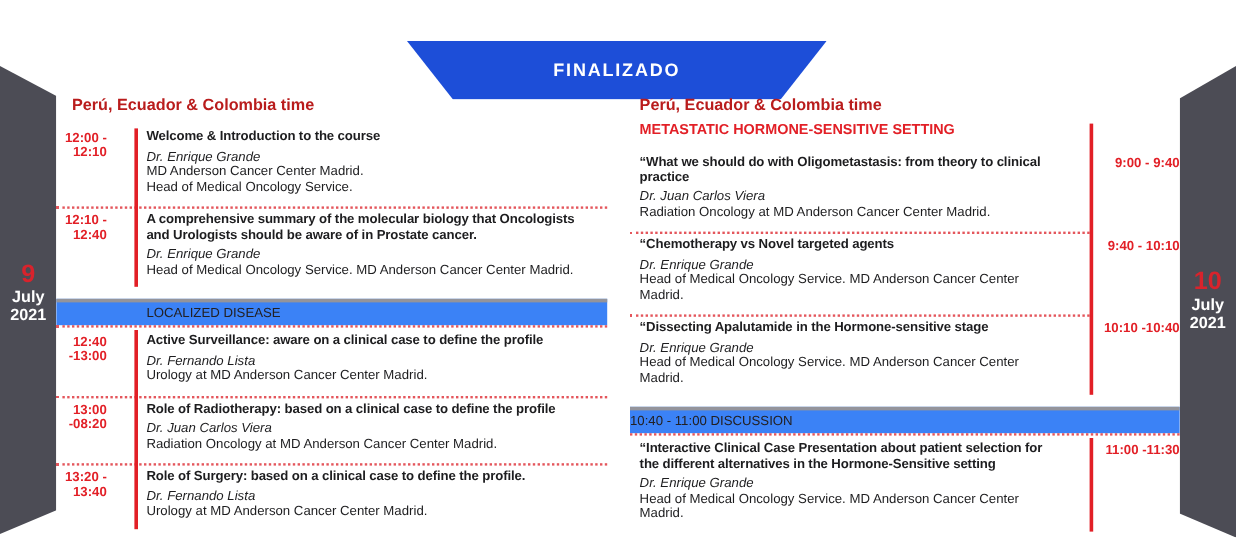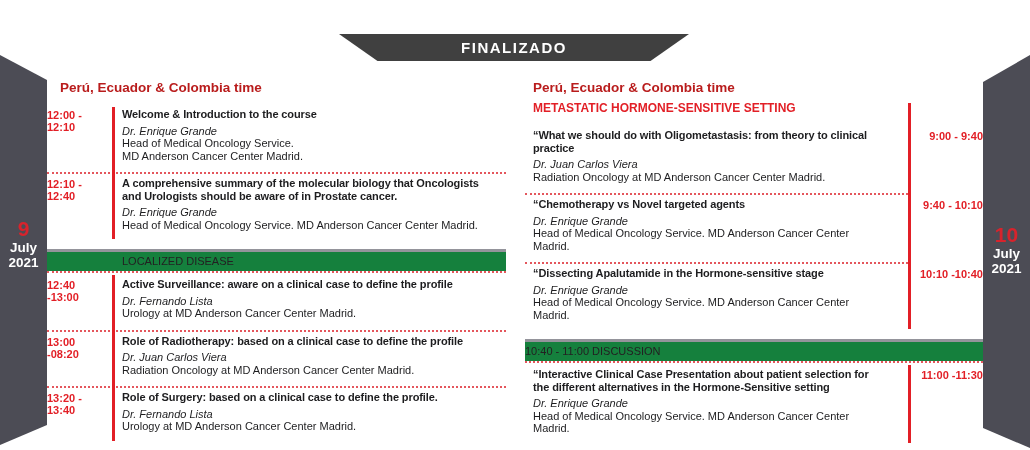--- a/index.html
+++ b/index.html
@@ -2,21 +2,21 @@
 <html><head>
 <meta charset="utf-8">
 <style>
   html,body{margin:0;padding:0;background:#ffffff;}
   .stage{
     position:relative;width:1030px;height:450px;background:#ffffff;overflow:hidden;
     font-family:"Liberation Sans",sans-serif;color:#1d1d1f;
   }
   
   .banner{
-    position:absolute;left:339px;top:34px;width:350px;height:27px;background:#404040;
+    position:absolute;left:339px;top:34px;width:350px;height:49px;background:#1d4ed8;
     clip-path:polygon(0 0,100% 0,89% 100%,11% 100%);
     display:flex;align-items:center;justify-content:center;
   }
   .banner span{color:#ffffff;font-weight:bold;font-size:15px;letter-spacing:1.5px;}
   
   .panel{position:absolute;top:55px;width:47px;background:#4c4c55;}
   .panel.pl{left:0;height:390px;clip-path:polygon(0 0,100% 6.4%,100% 94.9%,0 100%);}
   .panel.pr{right:0;height:393px;clip-path:polygon(0 6.9%,100% 0,100% 100%,0 94.9%);}
   .date{position:absolute;left:0;width:100%;text-align:center;font-weight:bold;
         font-size:13.5px;line-height:15px;color:#ffffff;}
@@ -32,32 +32,32 @@
   .col.r .tz{padding-left:8px;margin-bottom:5px;}
   .subhead{color:#e21f26;font-weight:bold;font-size:12px;line-height:15px;
            padding-left:8px;margin-bottom:10px;}
   
   .grp{position:relative;}
   .vbar{position:absolute;top:2px;bottom:2px;width:3px;background:#e21f26;}
   .col.l .vbar{left:65px;}
   .col.r .vbar{right:72px;}
   .row{display:flex;padding:3px 0 10px 0;}
   .time{color:#e21f26;font-weight:bold;font-size:11px;padding-top:1px;flex:none;box-sizing:border-box;}
-  .col.l .time{width:65px;padding-right:23px;}
+  .col.l .time{width:65px;text-align:right;padding-right:23px;}
   .col.r .time{width:72px;margin-left:19px;text-align:right;}
   .cnt{box-sizing:border-box;}
   .col.l .cnt{flex:1;padding-left:10px;padding-right:6px;}
   .col.r .cnt{width:383px;padding-left:8px;padding-right:10px;}
   .ttl{font-size:11px;font-weight:bold;line-height:12.5px;letter-spacing:-0.1px;margin-bottom:4px;}
   .spk{font-size:11px;font-style:italic;line-height:12.5px;}
   .dsc{font-size:11px;line-height:12.5px;}
   
   .sep{border-top:2px dotted #e4565c;height:0;}
   .col.r .grp .sep{margin-right:75px;}
-  .gbar{background:#15803d;border-top:3px solid #94949b;height:19px;line-height:19px;
+  .gbar{background:#3b82f6;border-top:3px solid #94949b;height:19px;line-height:19px;
         font-size:11px;margin-top:8px;box-sizing:content-box;color:#232022;}
   .col.l .gbar{padding-left:75px;}
   .col.r .gbar{text-align:left;padding-right:75px;}
   .grpB{padding-top:2px;}
 </style>
 </head>
 <body>
 
 <div class="stage">
 
@@ -85,22 +85,22 @@
     <div class="tz">Perú, Ecuador &amp; Colombia time</div>
 
     <div class="grp">
       <div class="vbar"></div>
 
       <div class="row">
         <div class="time">12:00 - 12:10</div>
         <div class="cnt">
           <div class="ttl">Welcome &amp; Introduction to the course</div>
           <div class="spk">Dr. Enrique Grande</div>
+          <div class="dsc">MD Anderson Cancer Center Madrid.</div>
           <div class="dsc">Head of Medical Oncology Service.</div>
-          <div class="dsc">MD Anderson Cancer Center Madrid.</div>
         </div>
       </div>
       <div class="sep"></div>
       <div class="row">
         <div class="time">12:10 - 12:40</div>
         <div class="cnt">
           <div class="ttl">A comprehensive summary of the molecular biology that Oncologists and Urologists should be aware of in Prostate cancer.</div>
           <div class="spk">Dr. Enrique Grande</div>
           <div class="dsc">Head of Medical Oncology Service. MD Anderson Cancer Center Madrid.</div>
         </div>

